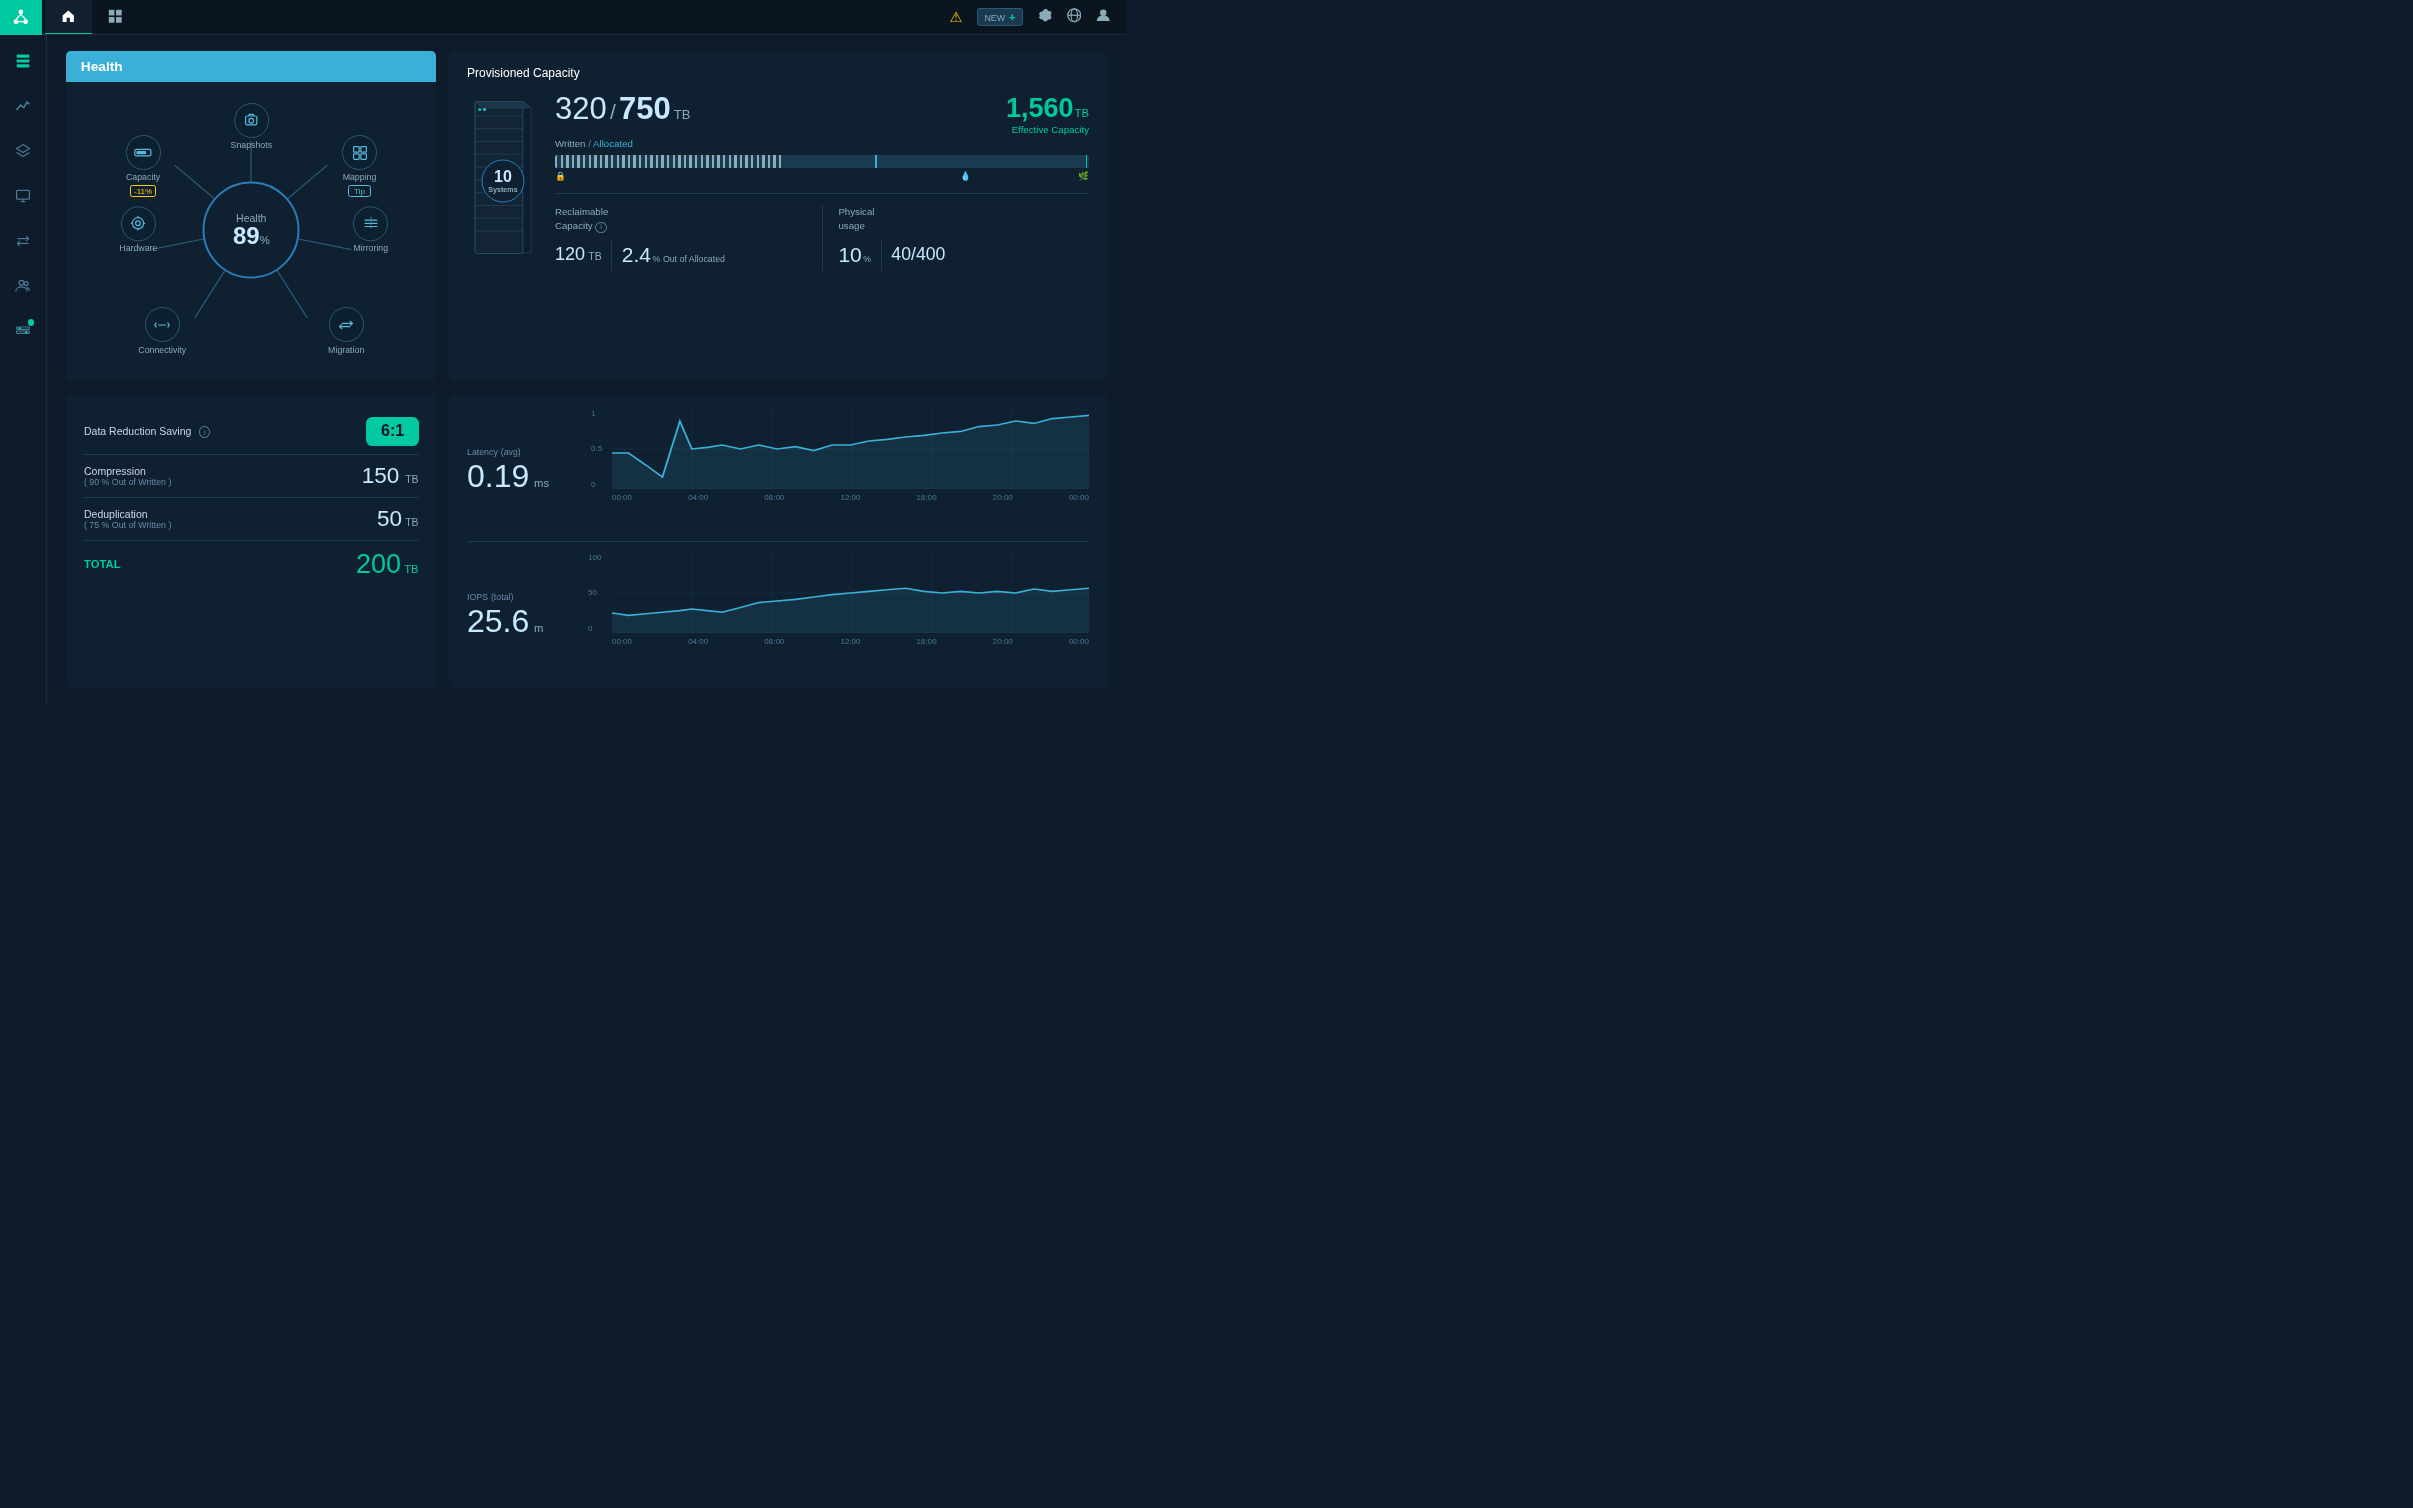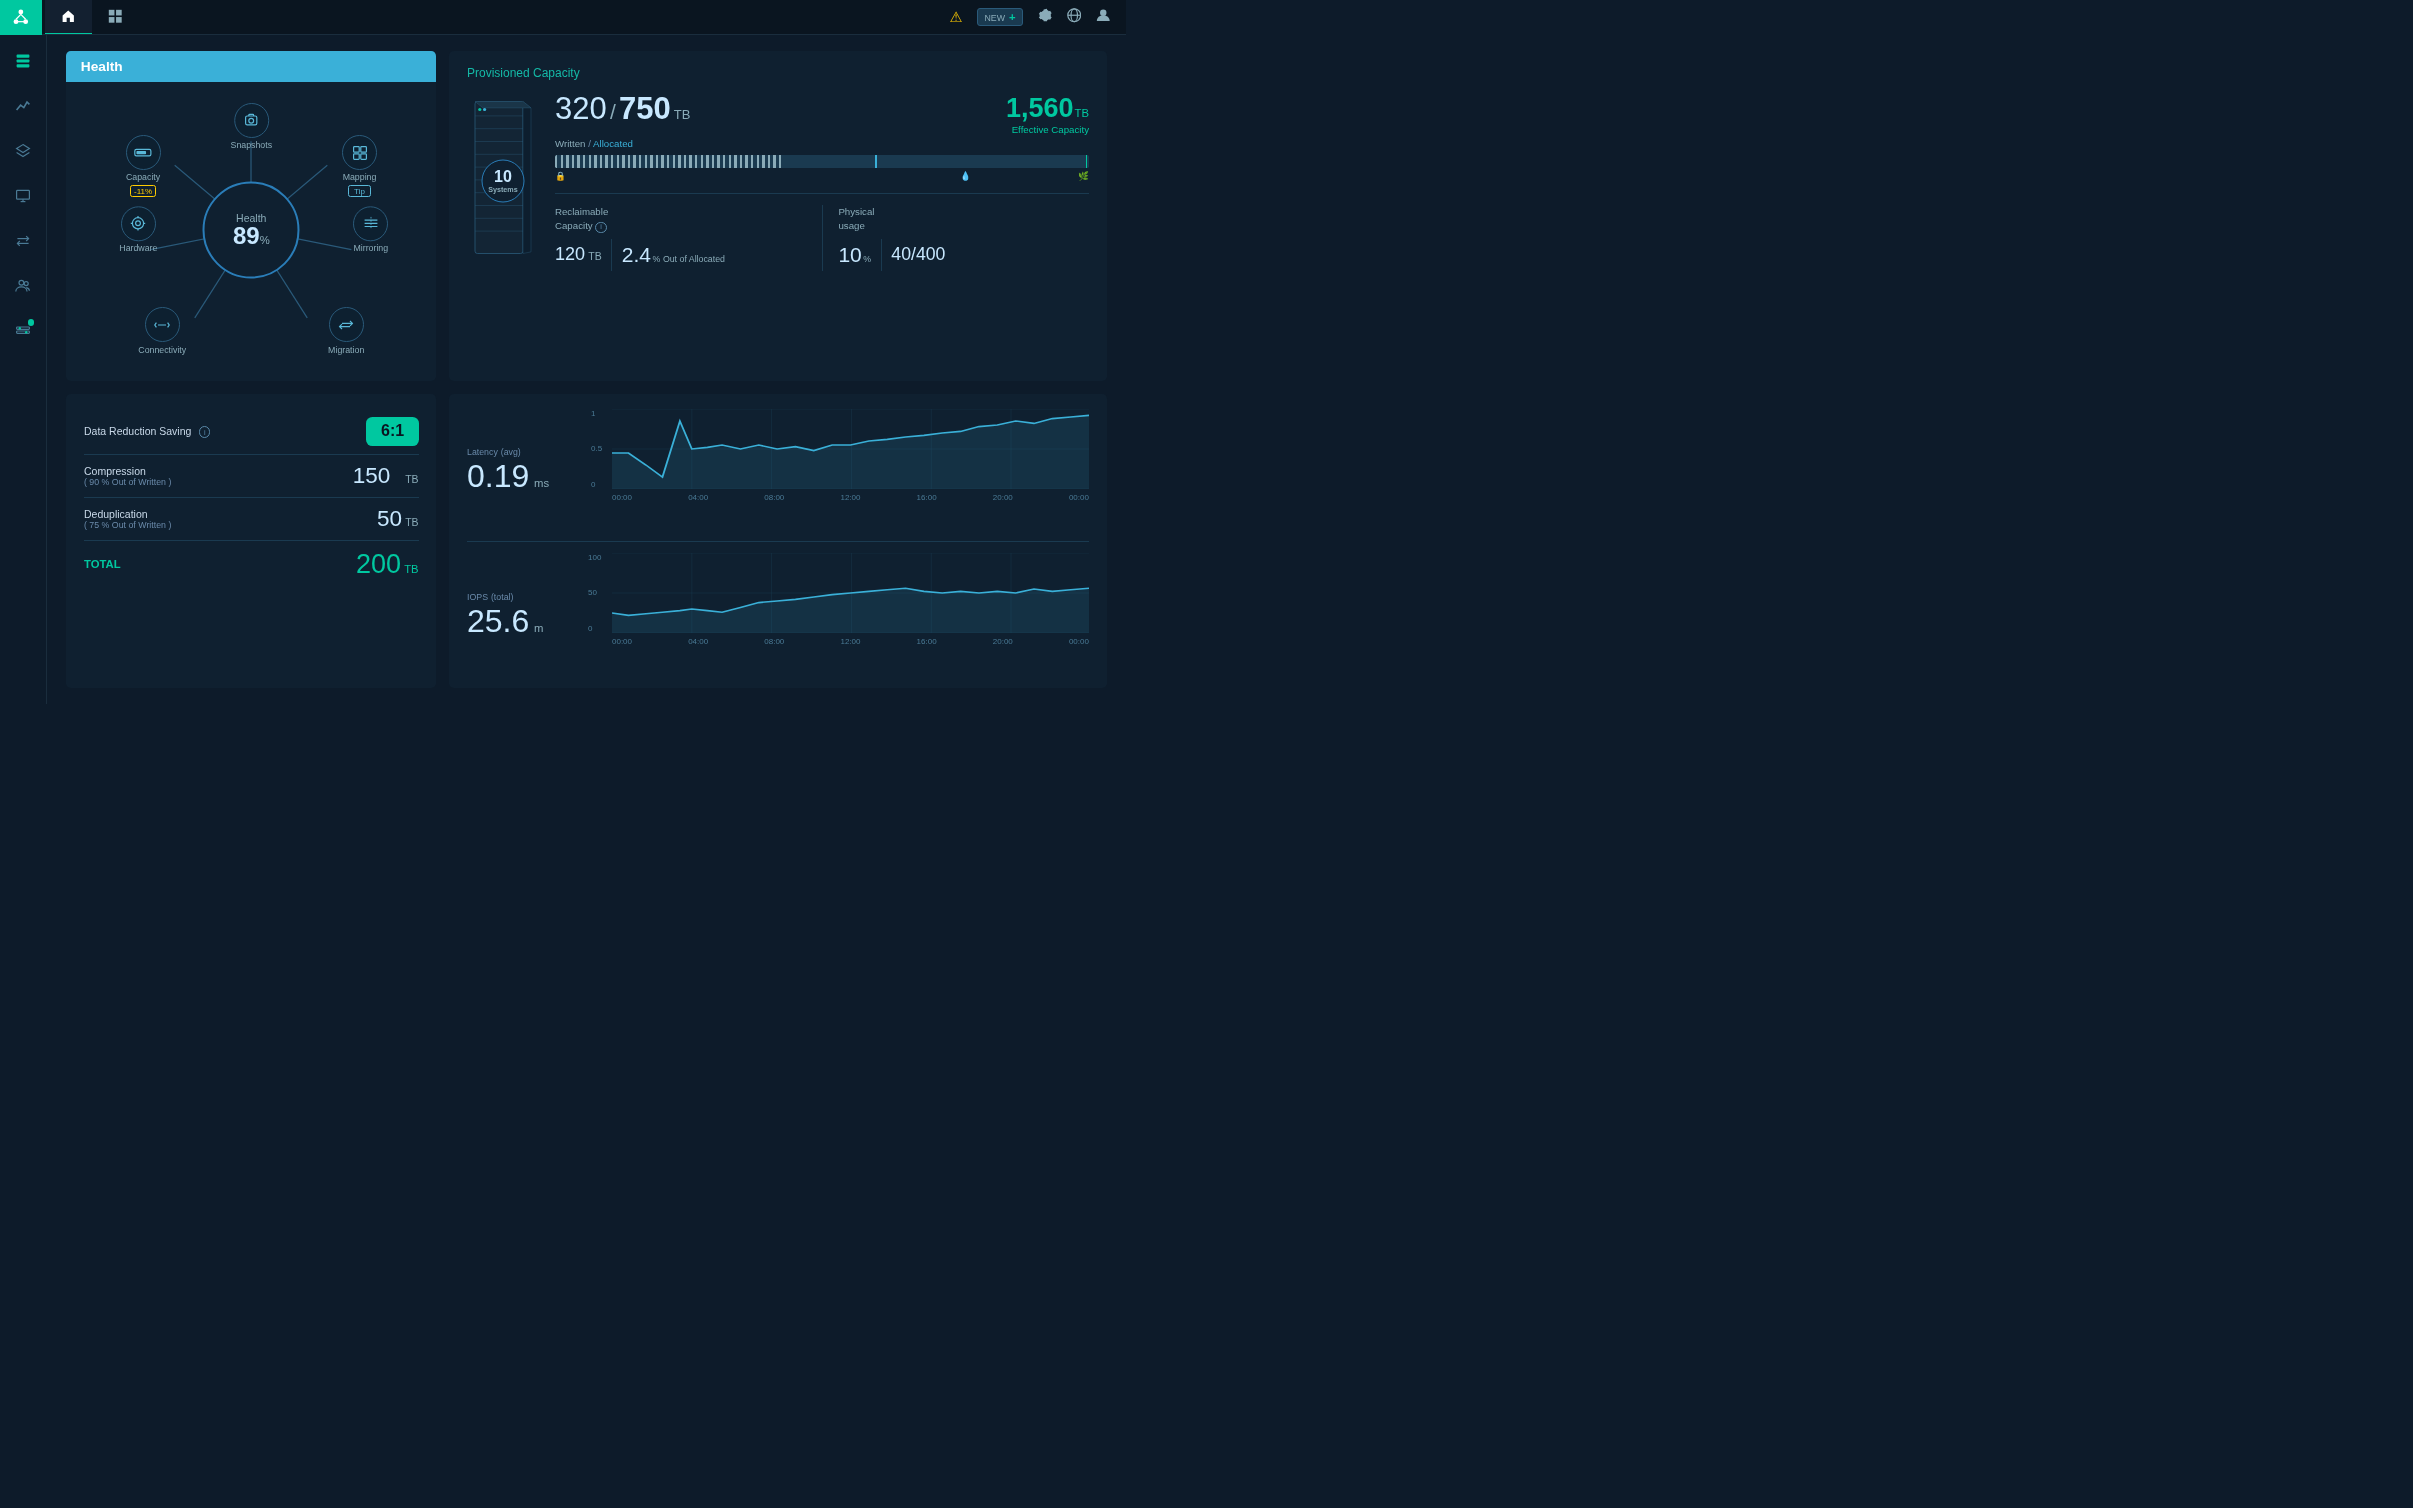--- a/index.html
+++ b/index.html
@@ -166,21 +166,21 @@
 
     
     .capacity-panel {
       flex: 1;
       background: #0f2030;
       border-radius: 4.8px;
       padding: 14.5px 17.7px;
     }
     .capacity-title {
       font-size: 12px;
-      color: #14b8a6;
+      color: #ffffff;
       margin-bottom: 13px;
     }
     .capacity-top {
       display: flex;
       gap: 16px;
       align-items: flex-start;
     }
     .server-visual {
       width: 72px;
       flex-shrink: 0;
@@ -639,21 +639,21 @@
             <span class="info-icon" style="margin-left:4.8px;">i</span>
           </div>
           <div style="background:#00c8a0;color:#0a1520;font-size:16px;font-weight:700;padding:5.6px 14.5px;border-radius:6.4px;">6:1</div>
         </div>
 
         <div class="savings-row">
           <div>
             <div style="font-size:10.5px;color:#c8d8e8;">Compression</div>
             <div style="font-size:8.8px;color:#6a8aaa;">( 90 % Out of Written )</div>
           </div>
-          <div style="display:flex;align-items:baseline;gap:15px;">
+          <div style="display:flex;align-items:baseline;gap:6px;">
             <span style="font-size:22.5px;font-weight:300;color:#c8e8ff;">150</span>
             <span style="font-size:10.5px;color:#8aabb8;">TB</span>
           </div>
         </div>
 
         <div class="savings-row">
           <div>
             <div style="font-size:10.5px;color:#c8d8e8;">Deduplication</div>
             <div style="font-size:8.8px;color:#6a8aaa;">( 75 % Out of Written )</div>
           </div>

